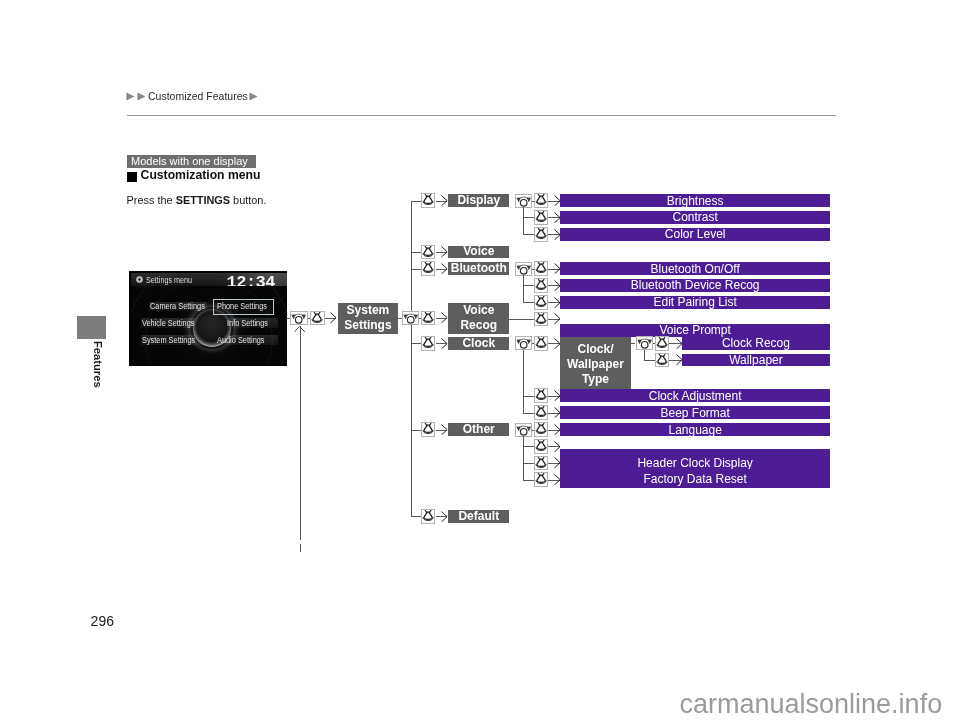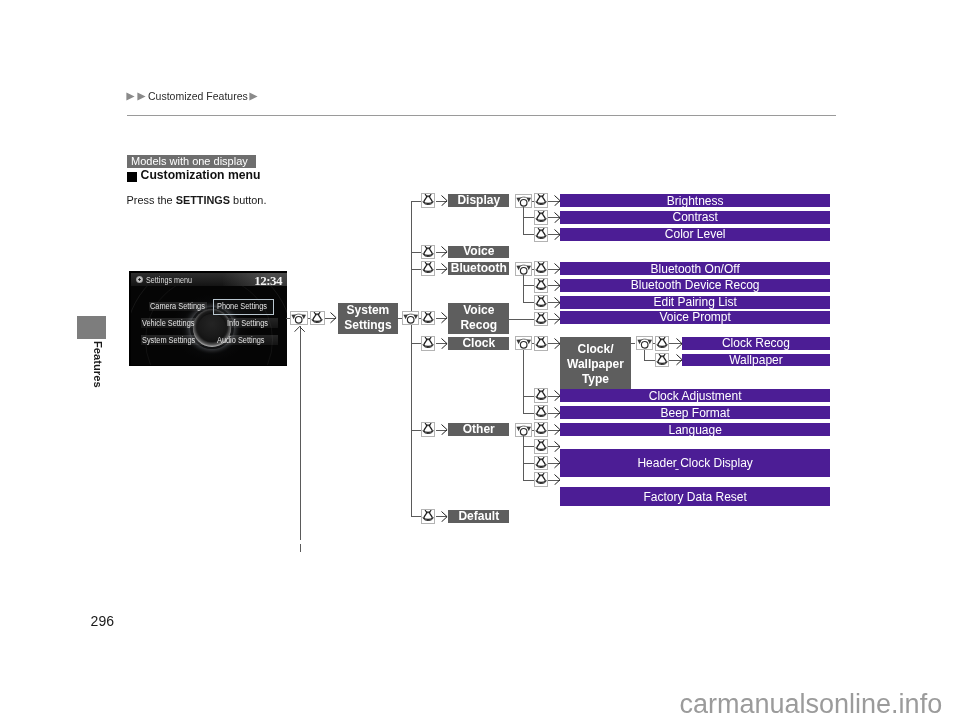--- a/index.html
+++ b/index.html
@@ -31,22 +31,22 @@
   
   #disp{left:129px;top:271px;width:158px;height:95px;background:#000;border:1px solid #000;box-sizing:border-box;}
   #dhead{position:absolute;left:1px;top:0.5px;width:156px;height:13.2px;
      background:linear-gradient(180deg,#2e2e2e 0%,#232323 45%,#141414 100%);}
   #dheadglow{position:absolute;right:0;top:0;width:64px;height:13px;
      background:linear-gradient(100deg,rgba(0,0,0,0) 0%,rgba(120,120,120,.45) 70%,rgba(150,150,150,.25) 100%);}
   #ddot{position:absolute;left:5px;top:3.5px;width:7px;height:7px;border-radius:50%;
      background:radial-gradient(circle at 50% 50%,#111 0%,#111 18%,#cfcfcf 30%,#9a9a9a 65%,#4a4a4a 100%);}
   #dtitle{position:absolute;left:15px;top:2.2px;font-size:8.4px;color:#dcdcdc;
      font-family:"Liberation Sans",sans-serif;transform:scaleX(.86);transform-origin:0 0;white-space:nowrap;}
-  #dclock{position:absolute;right:5px;top:0.2px;font-size:13px;color:#f2f2f2;font-weight:bold;
-     font-family:Liberation Serif, serif;letter-spacing:-0.5px;}
+  #dclock{position:absolute;right:12px;top:0.2px;font-size:17px;color:#f2f2f2;font-weight:bold;
+     font-family:Liberation Mono, monospace;letter-spacing:-0.5px;}
   #dbody{position:absolute;left:1px;top:13.7px;width:156px;height:79.3px;overflow:hidden;background:#050505;}
   #dring1{position:absolute;left:-6px;top:-28px;width:166px;height:166px;border-radius:50%;
      border:1px solid rgba(255,255,255,.07);}
   #dring2{position:absolute;left:14px;top:-10px;width:126px;height:126px;border-radius:50%;
      border:1px solid rgba(255,255,255,.05);}
   #dvign{position:absolute;left:0;top:0;width:154px;height:79px;
      background:radial-gradient(ellipse 52px 44px at 52% 53%, rgba(205,212,220,.30) 0%, rgba(140,148,158,.17) 34%, rgba(44,48,54,.07) 58%, rgba(0,0,0,0) 76%);}
   #dknob{position:absolute;left:61.5px;top:23.5px;width:38.5px;height:37.5px;border-radius:50%;
      background:radial-gradient(circle at 50% 46%,#0b0b0b 0%,#101010 46%,#1d1d1d 56%,#5e5e5e 66%,#c8c8c8 74%,#e2e2e2 78%,#8d8d8d 85%,#323232 93%,rgba(12,12,12,0) 100%);}
   #dknob:after{content:"";position:absolute;left:5px;top:5px;width:28.5px;height:27.5px;border-radius:50%;
@@ -365,21 +365,21 @@
         <path d="M10 72 C 10 116, 112 116, 112 72" fill="none" stroke="#222" stroke-width="10"></path>
         <path d="M46 22 C 46 48, 20 56, 20 78 C 20 98, 102 98, 102 78 C 102 56, 76 48, 76 22 Z" fill="#fff" stroke="#1f1f1f" stroke-width="12"></path>
         <path d="M30 0 L54 34" fill="none" stroke="#1f1f1f" stroke-width="11"></path>
         <path d="M92 0 L68 34" fill="none" stroke="#1f1f1f" stroke-width="11"></path>
       </svg>
     </div>
     <div class="ln" style="left:548.1px;top:319.09999999999997px;width:11.899999999999977px;height:1px"></div>
     <svg class="arw" style="left:553.9px;top:313.4px" width="6.6" height="11.4" viewBox="0 0 66 114">
       <path d="M5 5 L61 57 L5 109" fill="none" stroke="#1f1f1f" stroke-width="10"></path>
     </svg>
-    <div class="bar" style="left:560px;top:311px;width:270.3px;height:12.8px">Voice Prompt</div>
+    <div class="bar" style="left:560px;top:324px;width:270.3px;height:12.8px">Voice Prompt</div>
     <div class="icn" style="left:515.8px;top:337.4px;width:15.4px;height:12px">
       <svg width="15.4" height="12.0" viewBox="0 0 154 116">
         <path d="M28 46 C 42 10, 112 10, 126 46" fill="none" stroke="#6a6a6a" stroke-width="10"></path>
         <path d="M4 26 L48 22 L26 70 Z" fill="#3a3a3a"></path>
         <path d="M150 26 L106 22 L128 70 Z" fill="#3a3a3a"></path>
         <circle cx="77" cy="76" r="33" fill="#fff" stroke="#2b2b2b" stroke-width="12"></circle>
       </svg>
     </div>
     <div class="ln" style="left:532.1999999999999px;top:343.4px;width:1.7000000000000455px;height:1px"></div>
     <div class="icn" style="left:534.9px;top:337px;width:12.2px;height:12.8px">
@@ -519,16 +519,16 @@
         <path d="M10 72 C 10 116, 112 116, 112 72" fill="none" stroke="#222" stroke-width="10"></path>
         <path d="M46 22 C 46 48, 20 56, 20 78 C 20 98, 102 98, 102 78 C 102 56, 76 48, 76 22 Z" fill="#fff" stroke="#1f1f1f" stroke-width="12"></path>
         <path d="M30 0 L54 34" fill="none" stroke="#1f1f1f" stroke-width="11"></path>
         <path d="M92 0 L68 34" fill="none" stroke="#1f1f1f" stroke-width="11"></path>
       </svg>
     </div>
     <div class="ln" style="left:548.1px;top:479.59999999999997px;width:11.899999999999977px;height:1px"></div>
     <svg class="arw" style="left:553.9px;top:473.9px" width="6.6" height="11.4" viewBox="0 0 66 114">
       <path d="M5 5 L61 57 L5 109" fill="none" stroke="#1f1f1f" stroke-width="10"></path>
     </svg>
-    <div class="bar" style="left:560px;top:487px;width:270.3px;height:19px">Factory Data Reset</div>
+    <div class="bar" style="left:560px;top:469px;width:270.3px;height:19px">Factory Data Reset</div>
   </div>
 
 <svg id="svgdefs" width="0" height="0" style="position:absolute"></svg>
 
 </body></html>

